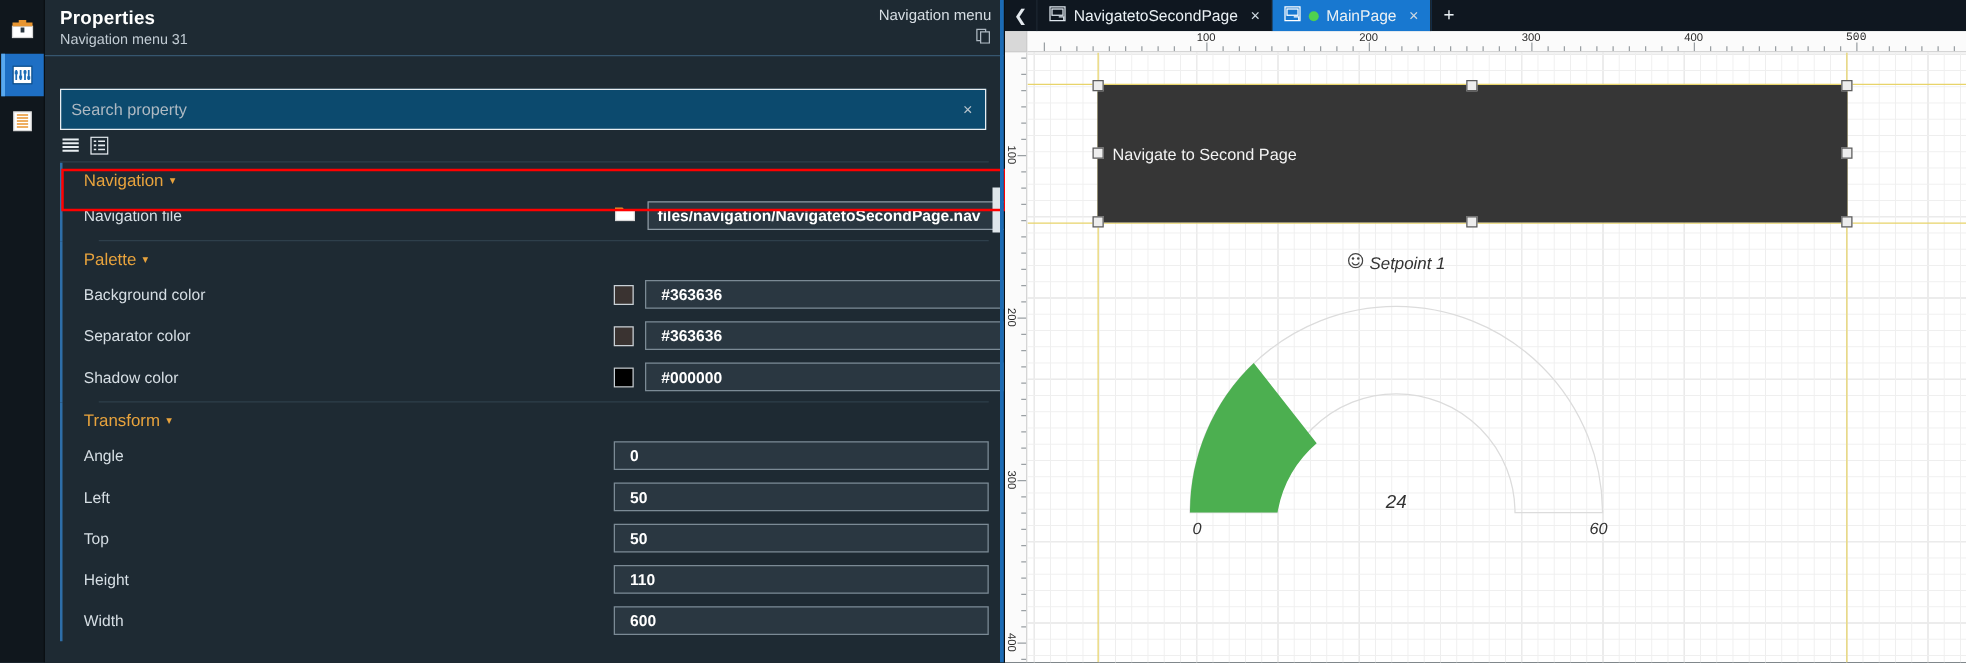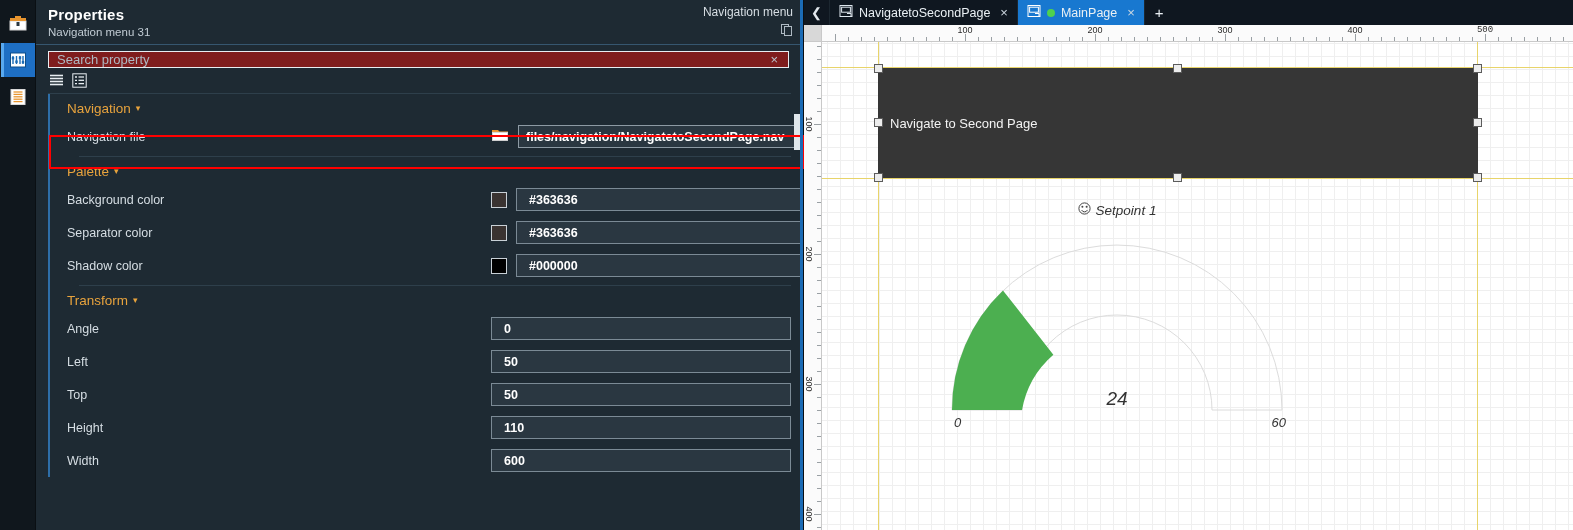--- a/index.html
+++ b/index.html
@@ -45,24 +45,25 @@
     position: absolute; right: 10px; top: 5px; text-align: right;
   }
   .head-right-label { color: #d7dee4; font-size: 12px; }
   .copy-icon { margin-top: 3px; display: inline-block; }
   .head-rule {
     height: 1px; background: #38傷; background: #36566f; margin: 2px 0 0 0;
   }
 
   .search-wrap { padding: 6px 14px 0 12px; position: relative; }
   .search-box {
-    height: 17px; width: 100%;
-    background: #7f1d1d; border: 1px solid #e8eef2;
+    height: 33px; width: 100%;
+    background: #0c4a6e; border: 1px solid #e8eef2;
     display: flex; align-items: center;
     padding: 0 8px;
+    margin-top: 20px;
   }
   .search-box .ph { color: #aeb9c2; font-size: 13px; flex: 1; }
   .search-clear { color: #b9c4cc; font-size: 13px; cursor: default; padding: 0 2px; }
 
   .view-toggles { padding: 4px 0 0 12px; display: flex; gap: 7px; align-items: center; }
   .vt { width: 16px; height: 16px; display:flex; align-items:center; justify-content:center;}
 
   .panel-sep { height:1px; background:#2e3f4b; margin: 5px 12px 0 12px; }
 
   .scroll-area { position: relative; height: 416px; overflow: hidden; }
@@ -185,21 +186,21 @@
     border:1px solid #5c5c5c; background:#ededed;
   }
 
   .gauge { position:absolute; left:100px; top:160px; width:390px; height:230px;font-style:italic; }
   .gauge-title {
     position:absolute; top:0; left:0; right:0; text-align:center;
     font-size:13.5px; color:#333; display:flex; align-items:center; justify-content:center; gap:5px;
   }
   .gauge-min { position:absolute; left:32px; bottom:2px; font-size:13px; color:#333; }
   .gauge-max { position:absolute; right:26px; bottom:2px; font-size:13px; color:#333; }
-  .gauge-val { position:absolute; left:0; right:0; bottom:22px; text-align:center; font-size:19px; color:#333; }
+  .gauge-val { position:absolute; left:0; right:0; bottom:22px; text-align:center; font-size:15px; color:#333; }
 </style>
 </head>
 <body>
 
 <div id="app">
 
   <div class="rail">
     <div class="rail-btn">
       <svg width="20" height="20" viewBox="0 0 20 20">
         <rect x="2" y="8" width="16" height="9" fill="#ffffff" stroke="#d8d8d8"></rect>

